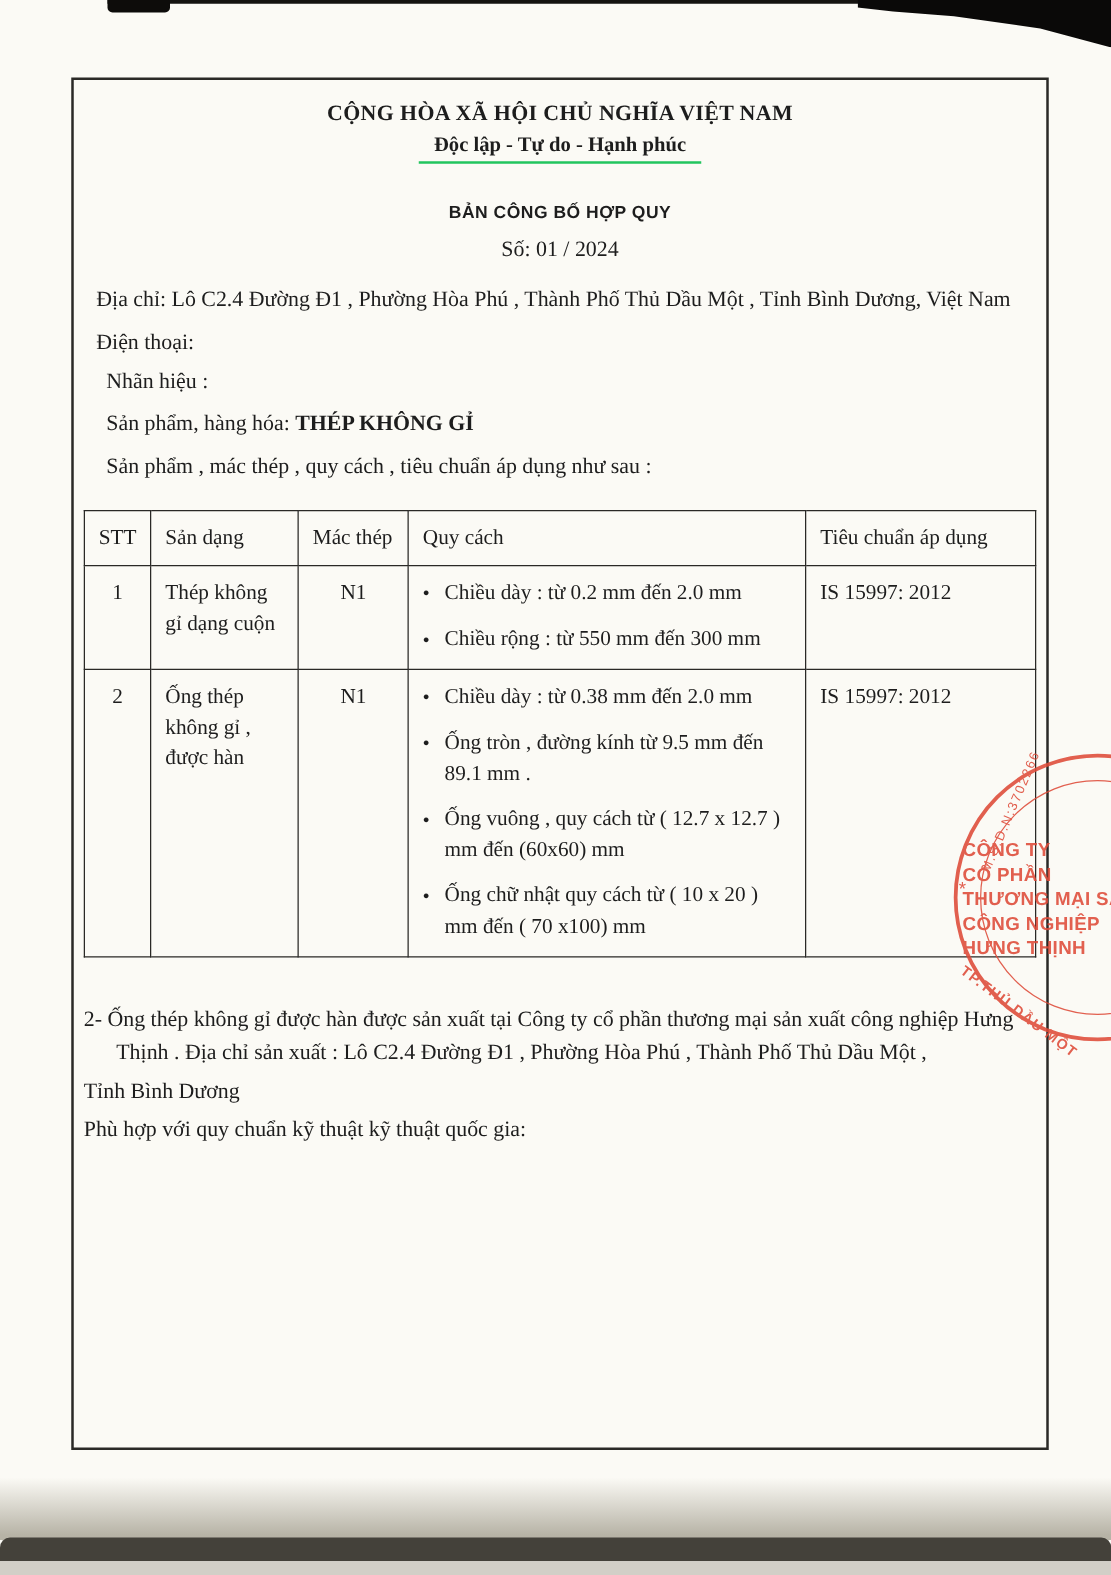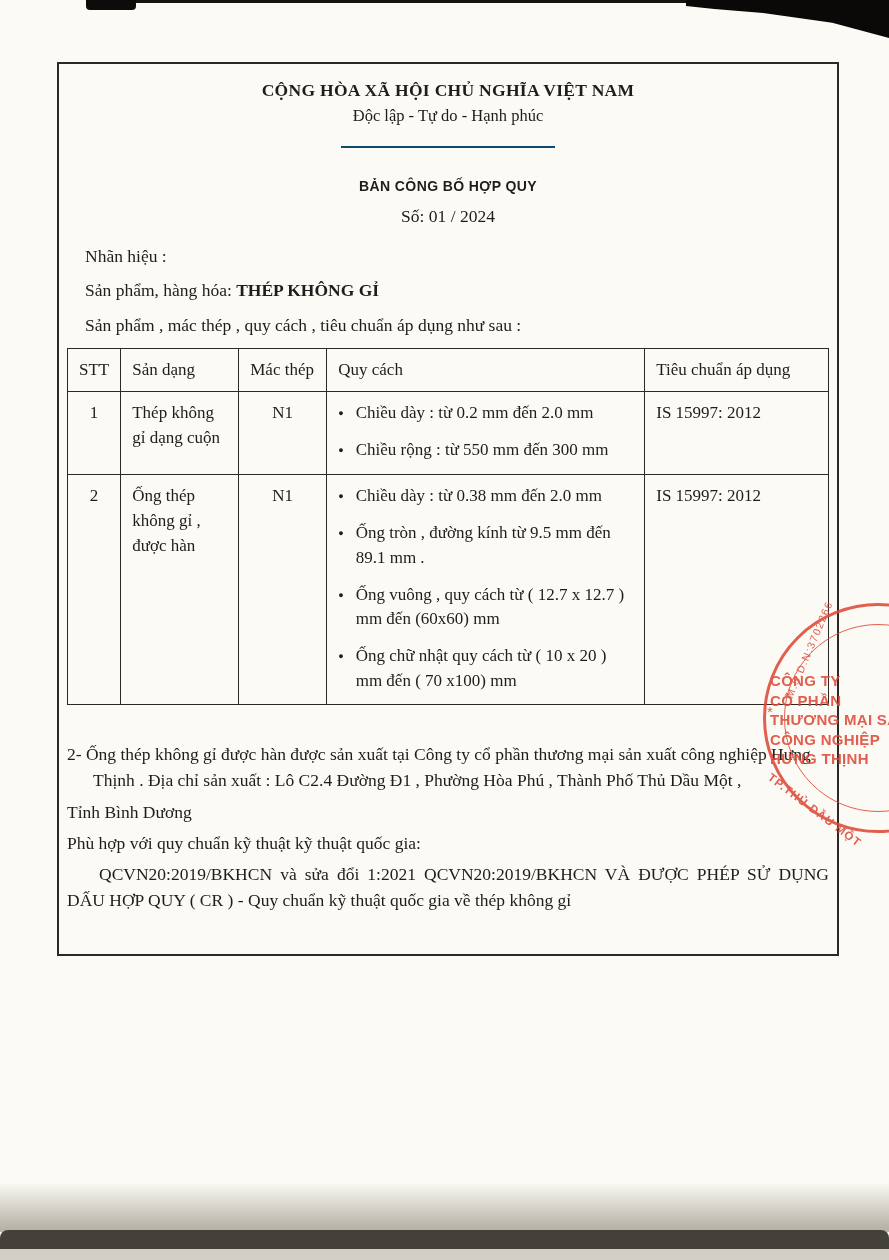--- a/index.html
+++ b/index.html
@@ -16,39 +16,39 @@
   .edge-top   { position:absolute; top:0; left:86px; right:0; height:3px; background:#151310; }
   .mark-tl    { position:absolute; top:0; left:86px; width:50px; height:10px; background:#0d0c0a; border-radius:0 0 4px 4px; }
   .mark-tr    { position:absolute; top:0; left:686px; width:203px; height:38px; background:#0a0908;
                 clip-path:polygon(0 0,100% 0,100% 100%,72% 60%,38% 34%,14% 24%,0 16%); }
   .shade-bottom { position:absolute; left:0; right:0; top:1182px; height:50px;
                 background:linear-gradient(180deg, rgba(183,179,166,0) 0%, #b7b3a6 92%); }
   .band-bottom { position:absolute; left:0; right:0; top:1230px; height:19px; background:#44413a; border-radius:8px 8px 0 0; }
   .tail-bottom { position:absolute; left:0; right:0; top:1249px; height:11px; background:#d2cfc7; }
 
   
-  .frame { position:absolute; left:57px; top:62px; width:782px; height:894px;
+  .frame { position:absolute; left:57px; top:62px; width:782px; height:1098px;
            border:2px solid #2a2926; padding:10px 8px 0; box-sizing:border-box; }
 
   .nat-title { font-size:17.5px; font-weight:bold; letter-spacing:.3px; text-align:center; margin-top:6px; }
   .motto-wrap { text-align:center; margin-top:5px; }
-  .motto { display:inline-block; font-size:16.5px; font-weight:normal;
-           border-bottom:2px solid #0c4a6e; padding:0 12px 20px; }
+  .motto { display:inline-block; font-size:16.5px; font-weight:bold;
+           border-bottom:2px solid #22c55e; padding:0 12px 3px; }
   .doc-title { text-align:center; font-family:"Liberation Sans","DejaVu Sans",sans-serif;
                font-weight:bold; font-size:14px; letter-spacing:.4px; margin-top:30px; }
   .doc-number { text-align:center; font-size:17.5px; margin-top:12px; }
 
   .intro { margin-top:16px; font-size:17.5px; line-height:1.5; }
   .intro p { margin:0 0 4px 10px; }
   .intro p.indent { margin-left:18px; }
   .intro p.gap { margin-top:8px; }
   .product-value { font-weight:bold; }
 
   
-  table.spec { width:100%; border-collapse:collapse; margin-top:10px; font-size:17px; line-height:1.45; }
+  table.spec { width:100%; border-collapse:collapse; margin-top:23px; font-size:17px; line-height:1.45; }
   .spec th, .spec td { border:1.6px solid #2a2926; padding:9px 11px; vertical-align:top;
                        text-align:left; font-weight:normal; }
   .spec col.c1 { width:52px; }  .spec col.c2 { width:118px; }
   .spec col.c3 { width:88px; }  .spec col.c4 { width:318px; }
   .spec .c-center { text-align:center; }
   .bullet { display:flex; gap:12px; margin:0 0 12px; }
   .bullet:last-child { margin-bottom:2px; }
   .bullet .dot { flex:0 0 auto; font-size:9px; line-height:25px; }
 
   
@@ -89,20 +89,22 @@
 
     <div class="nat-title">CỘNG HÒA XÃ HỘI CHỦ NGHĨA VIỆT NAM</div>
     <div class="motto-wrap">
       <span class="motto">Độc lập - Tự do - Hạnh phúc</span>
     </div>
 
     <div class="doc-title">BẢN CÔNG BỐ HỢP QUY</div>
     <div class="doc-number">Số: 01 / 2024</div>
 
     <div class="intro">
+      <p>Địa chỉ: Lô C2.4 Đường Đ1 , Phường Hòa Phú , Thành Phố Thủ Dầu Một , Tỉnh Bình Dương, Việt Nam</p>
+      <p class="gap">Điện thoại:</p>
       <p class="indent">Nhãn hiệu :</p>
       <p class="indent gap">
         <span>Sản phẩm, hàng hóa: </span><span class="product-value">THÉP KHÔNG GỈ</span>
       </p>
       <p class="indent gap">Sản phẩm , mác thép , quy cách , tiêu chuẩn áp dụng như sau :</p>
     </div>
 
     <table class="spec">
       <colgroup>
           <col class="c1">
@@ -161,21 +163,20 @@
           </td>
           <td>IS 15997: 2012</td>
         </tr>
       </tbody>
     </table>
 
     <div class="notes">
       <p class="note-2">2-  Ống thép không gỉ được hàn được sản xuất tại Công ty cổ phần thương mại sản xuất công nghiệp Hưng Thịnh . Địa chỉ sản xuất : Lô C2.4 Đường Đ1 , Phường Hòa Phú , Thành Phố Thủ Dầu Một ,</p>
       <p class="province">Tỉnh Bình Dương</p>
       <p class="conformity">Phù hợp với quy chuẩn kỹ thuật kỹ thuật quốc gia:</p>
-      <p class="regulation">QCVN20:2019/BKHCN  và  sửa  đổi  1:2021  QCVN20:2019/BKHCN  VÀ  ĐƯỢC PHÉP SỬ DỤNG DẤU HỢP QUY ( CR ) -  Quy chuẩn kỹ thuật quốc gia về thép không gỉ</p>
     </div>
 
   </div>
 
   <div class="stamp" style="color:#de4a38">
     <div class="ring-outer"></div>
     <div class="ring-inner"></div>
     <div class="stamp-msdn">M.S.D.N:3702266</div>
     <div class="stamp-star">*</div>
     <div class="stamp-center">

